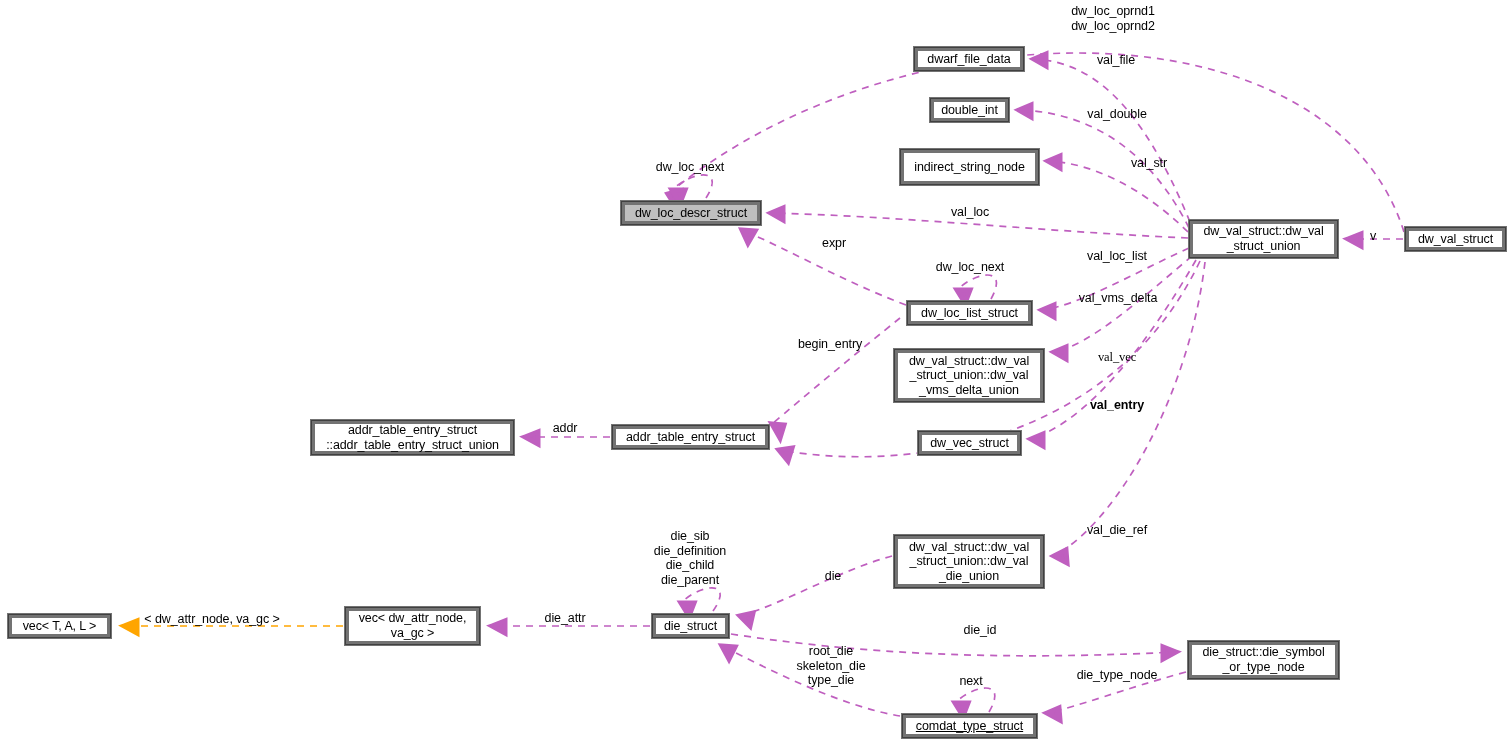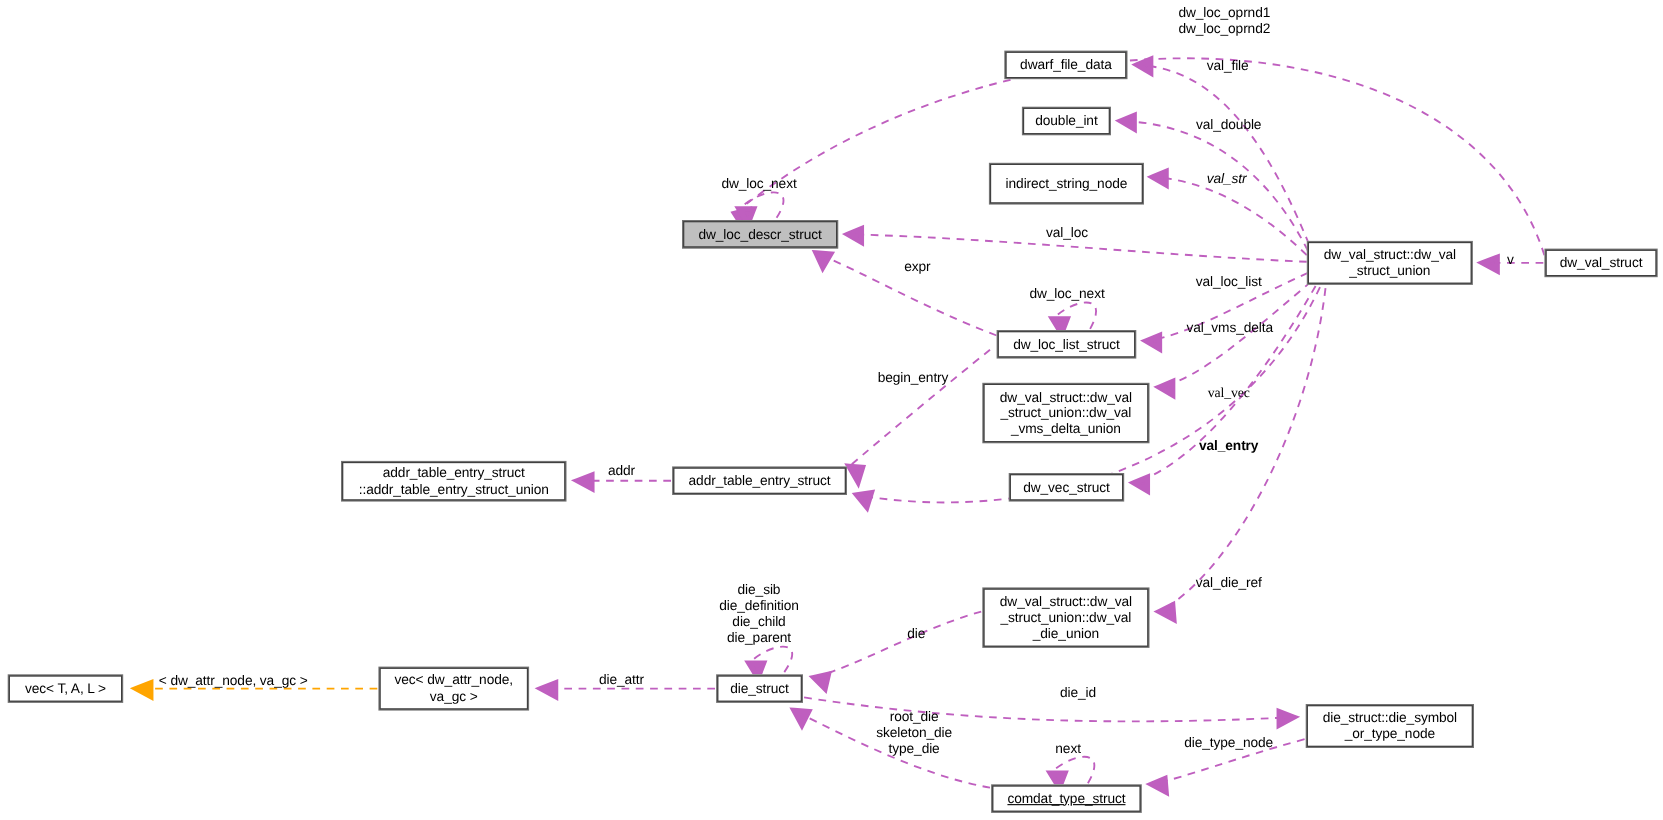--- a/index.html
+++ b/index.html
@@ -3,21 +3,21 @@
 <meta charset="utf-8">
 <style>
   html,body{margin:0;padding:0;background:#ffffff;}
   body{width:1512px;height:745px;font-family:"Liberation Sans","DejaVu Sans",sans-serif;overflow:hidden;}
   #diagram{position:relative;width:1512px;height:745px;background:#ffffff;}
   #edges{position:absolute;left:0;top:0;width:1512px;height:745px;}
   .node{
     position:absolute;
     box-sizing:border-box;
     background:#ffffff;
-    border:2px solid #737373;
+    border:5px solid #737373;
     outline:1px solid #404040;
     outline-offset:-2px;
     display:flex;align-items:center;justify-content:center;
     text-align:center;
     font-size:12.5px;
     line-height:14.6px;
     color:#000000;
     white-space:pre;
     letter-spacing:-0.1px;
   }
@@ -84,21 +84,21 @@
       <path d="M 955 703 l 13 0 l -5 13 z" fill="#bf5fbf" stroke="#bf5fbf" stroke-width="5" stroke-linejoin="miter"></path>
       <path d="M 1186 672 C 1120 690 1080 706 1047 713" fill="none" stroke="#bf5fbf" stroke-width="1.7" stroke-dasharray="7,6"></path>
       <path d="M 1047 713 l 12 -5 l 1 12 z" fill="#bf5fbf" stroke="#bf5fbf" stroke-width="5" stroke-linejoin="miter"></path>
       <path d="M 343 626 L 124 626" fill="none" stroke="#ffa500" stroke-width="1.7" stroke-dasharray="7,6"></path>
       <path d="M 124 626 l 13 -5 l 0 12 z" fill="#ffa500" stroke="#ffa500" stroke-width="5" stroke-linejoin="miter"></path>
     </svg>
 <div class="elabel" style="left: 1113px; top: 19px;">dw_loc_oprnd1
 dw_loc_oprnd2</div>
     <div class="elabel" style="left: 1116px; top: 60px;">val_file</div>
     <div class="elabel" style="left: 1117px; top: 114px;">val_double</div>
-    <div class="elabel" style="left: 1115px; top: 163px; font-style: italic;">val_str</div>
+    <div class="elabel" style="left: 1149px; top: 163px;">val_str</div>
     <div class="elabel" style="left: 970px; top: 212px;">val_loc</div>
     <div class="elabel" style="left: 1117px; top: 256px;">val_loc_list</div>
     <div class="elabel" style="left: 1118px; top: 298px;">val_vms_delta</div>
     <div class="elabel" style="left: 1117px; top: 357px; font-family: Liberation Serif, serif;">val_vec</div>
     <div class="elabel" style="left: 1117px; top: 405px; font-weight: bold;">val_entry</div>
     <div class="elabel" style="left: 1117px; top: 530px;">val_die_ref</div>
     <div class="elabel" style="left: 1373px; top: 236px;">v</div>
     <div class="elabel" style="left: 690px; top: 167px;">dw_loc_next</div>
     <div class="elabel" style="left: 834px; top: 243px;">expr</div>
     <div class="elabel" style="left: 970px; top: 267px;">dw_loc_next</div>

